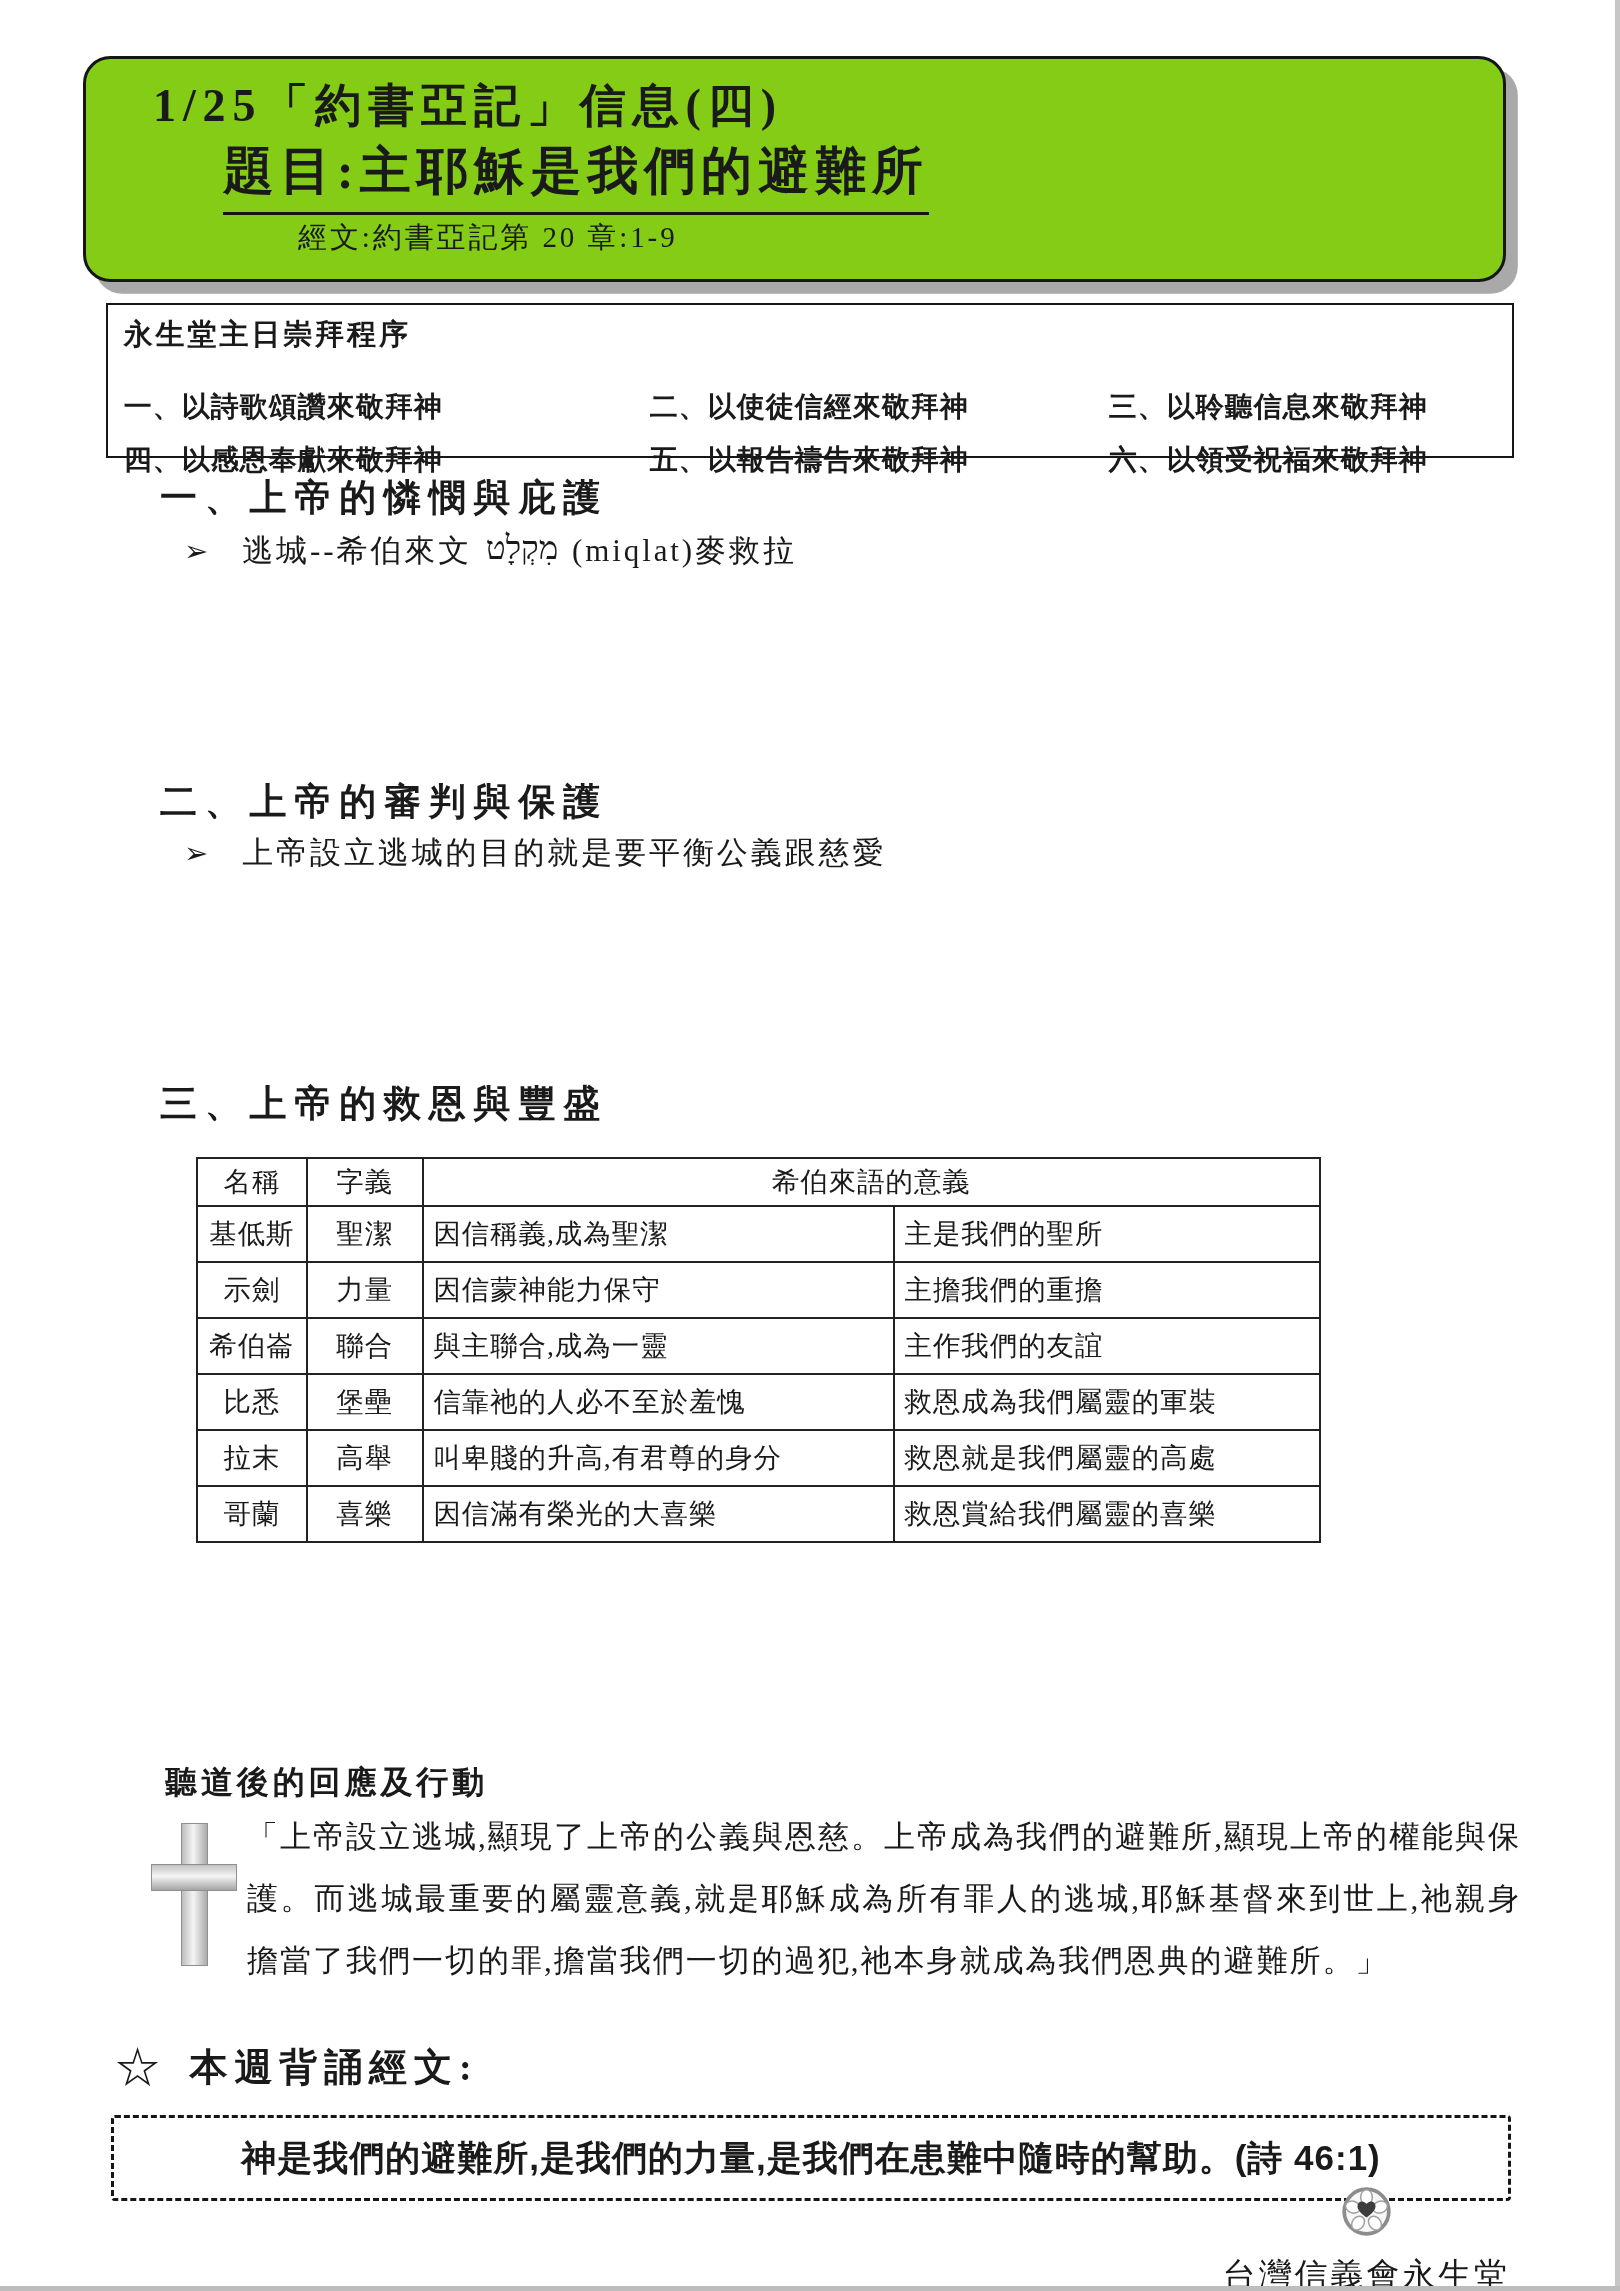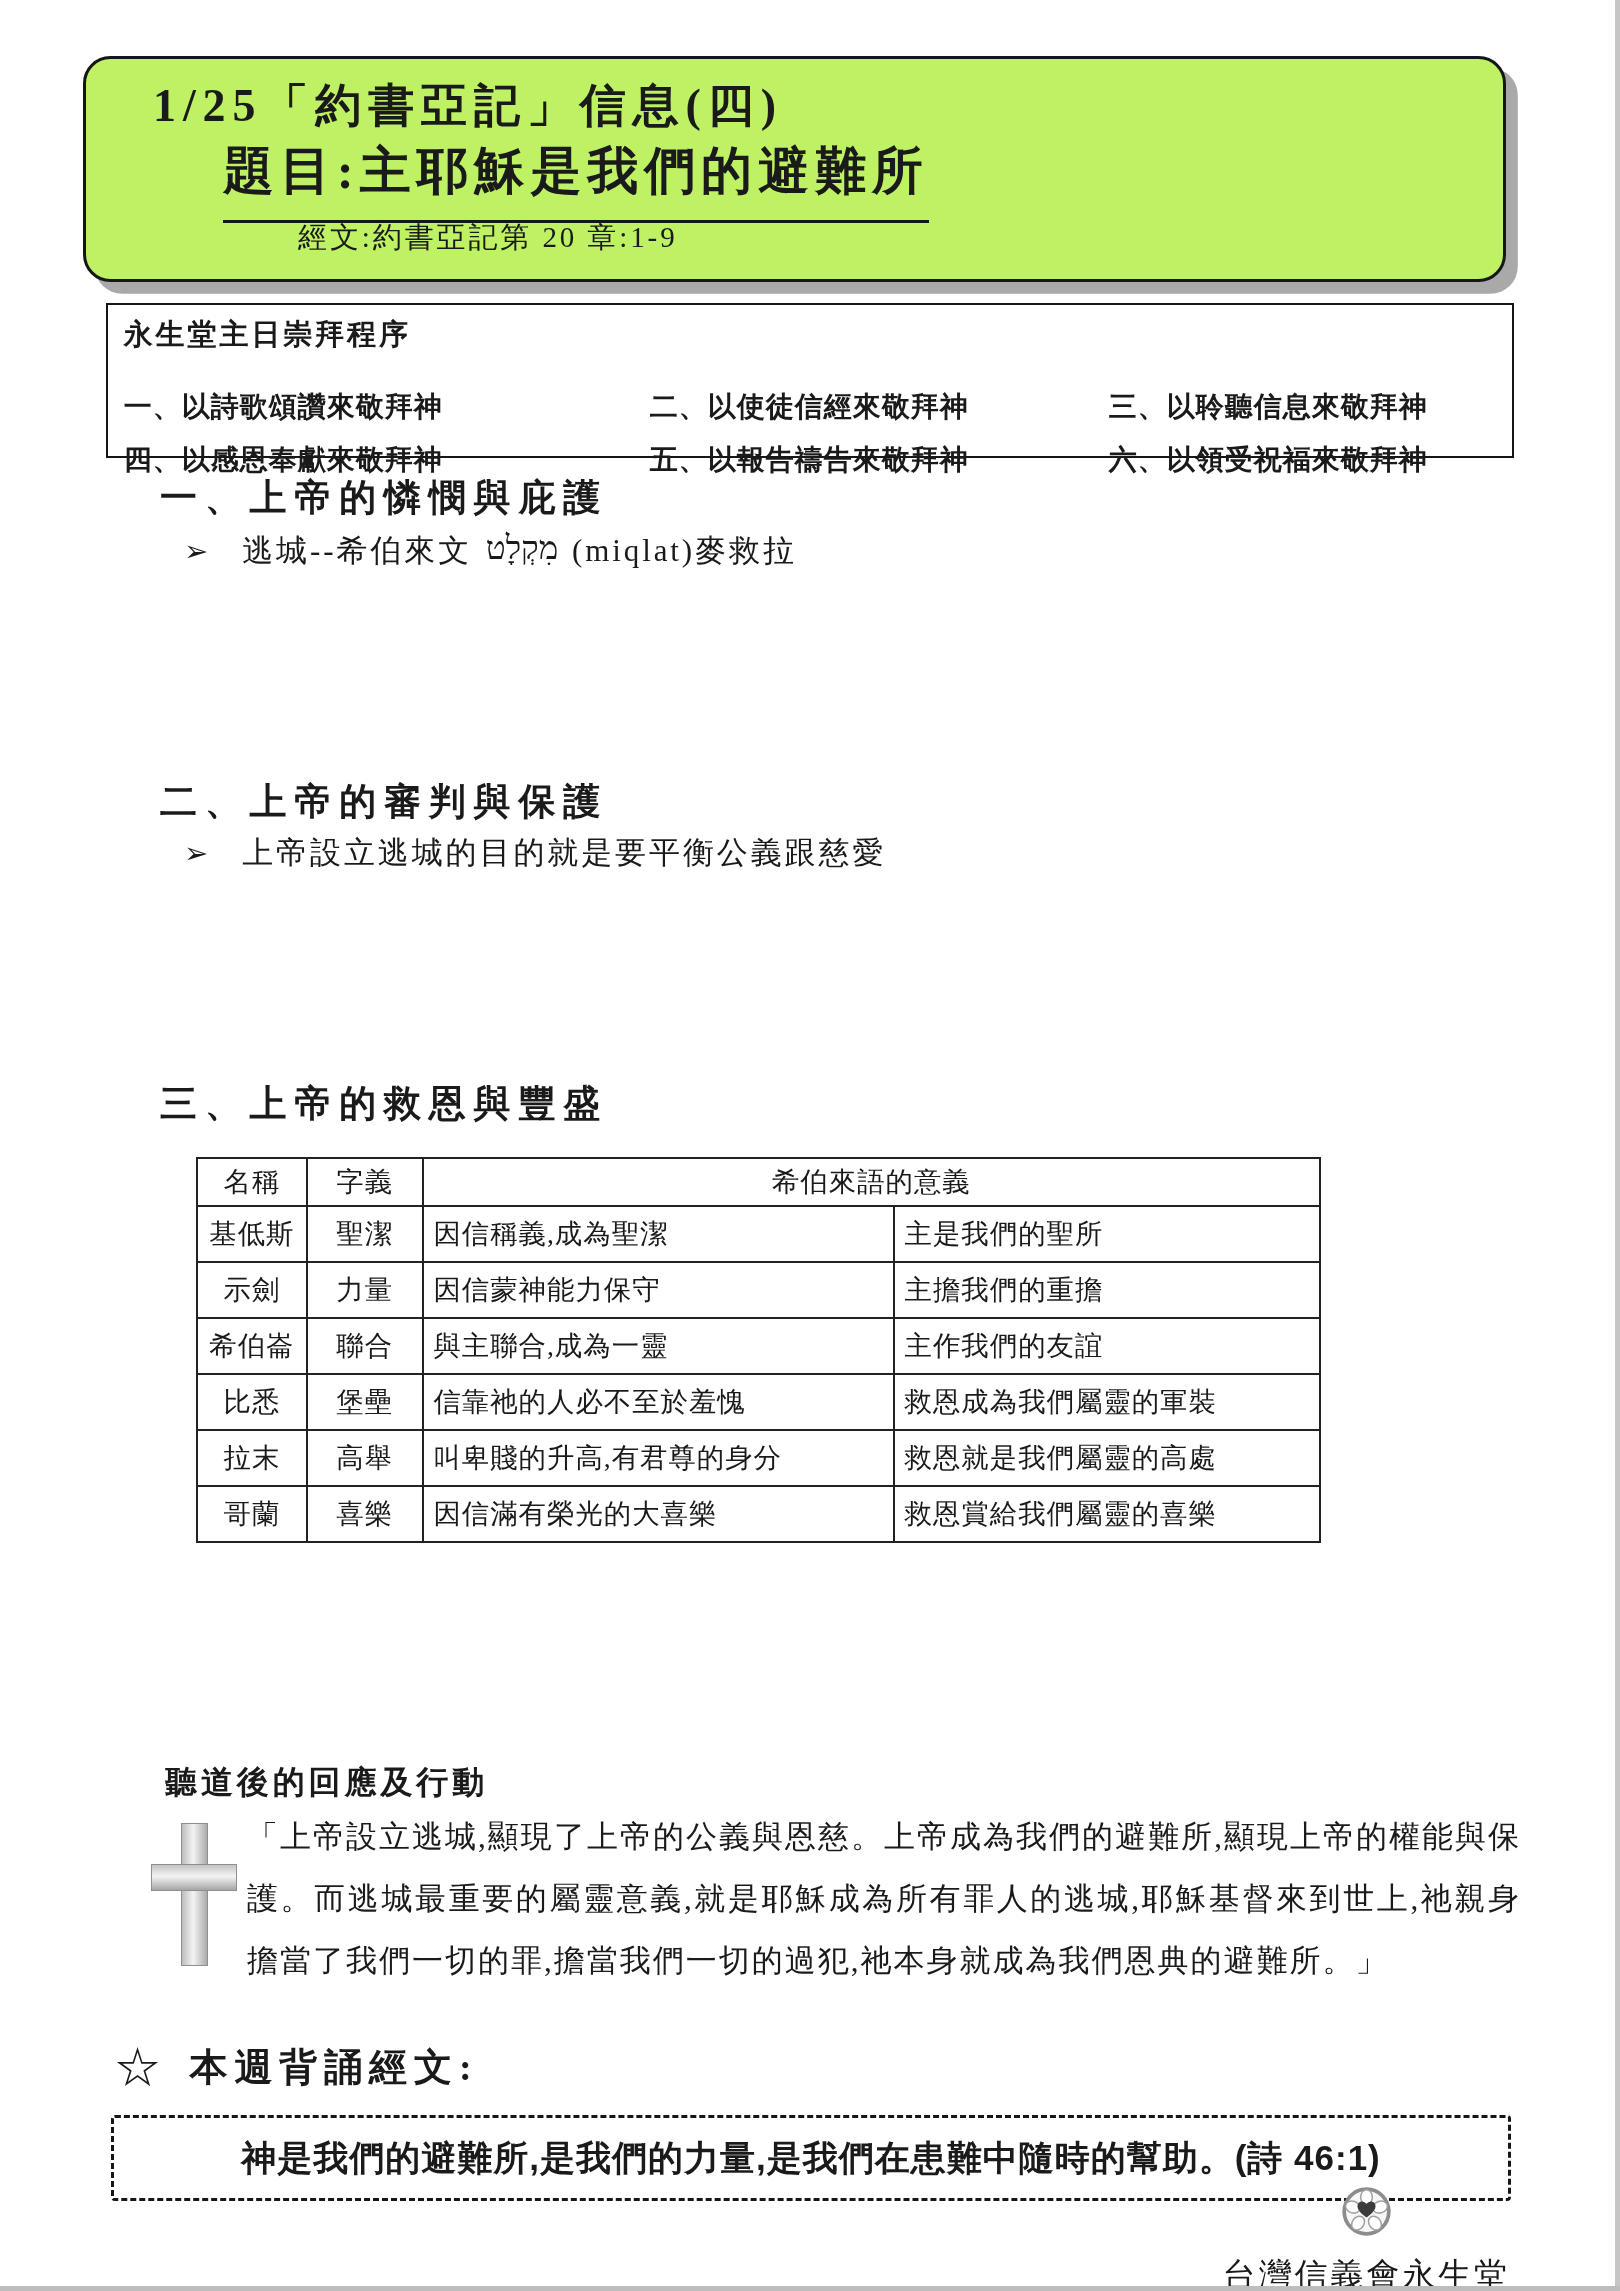--- a/index.html
+++ b/index.html
@@ -9,31 +9,31 @@
   .page {
     position:relative; width:1620px; height:2292px;
     background:#ffffff; overflow:hidden; margin:0 auto;
   }
   .scan-edge-right  { position:absolute; right:0; top:0; width:4.9px;  height:100%; background:#c6c6c6; }
   .scan-edge-bottom { position:absolute; left:0; bottom:0; width:100%; height:5.9px; background:#bdbdbd; }
 
   
   .header-box {
     position:absolute; left:83px; top:56px; width:1423px; height:226px;
-    border:3.9px solid #161616; border-radius:27.4px; background:#bef264;
+    border:3.9px solid #161616; border-radius:27.4px; background:#84cc16;
     box-shadow:11.8px 11.8px 0 #a9a9a9;
   }
   .header-line1 {
     position:absolute; left:67px; top:15.7px;
     font-size:46px; font-weight:bold; letter-spacing:6.9px; white-space:nowrap;
   }
   .header-title {
     position:absolute; left:137px; top:78px;
     font-size:51px; font-weight:bold; letter-spacing:5.9px; white-space:nowrap;
-    padding-bottom:14px; border-bottom:3.9px solid #161616;
+    padding-bottom:6px; border-bottom:3.9px solid #161616;
   }
   .header-scripture {
     position:absolute; left:212px; top:159px;
     font-size:29px; letter-spacing:2.9px; white-space:nowrap;
   }
 
   
   .worship-box {
     position:absolute; left:106px; top:303px; width:1408px; height:155px;
     border:2.9px solid #161616; background:#fff; padding:9.8px 15.7px 0 15.7px;

